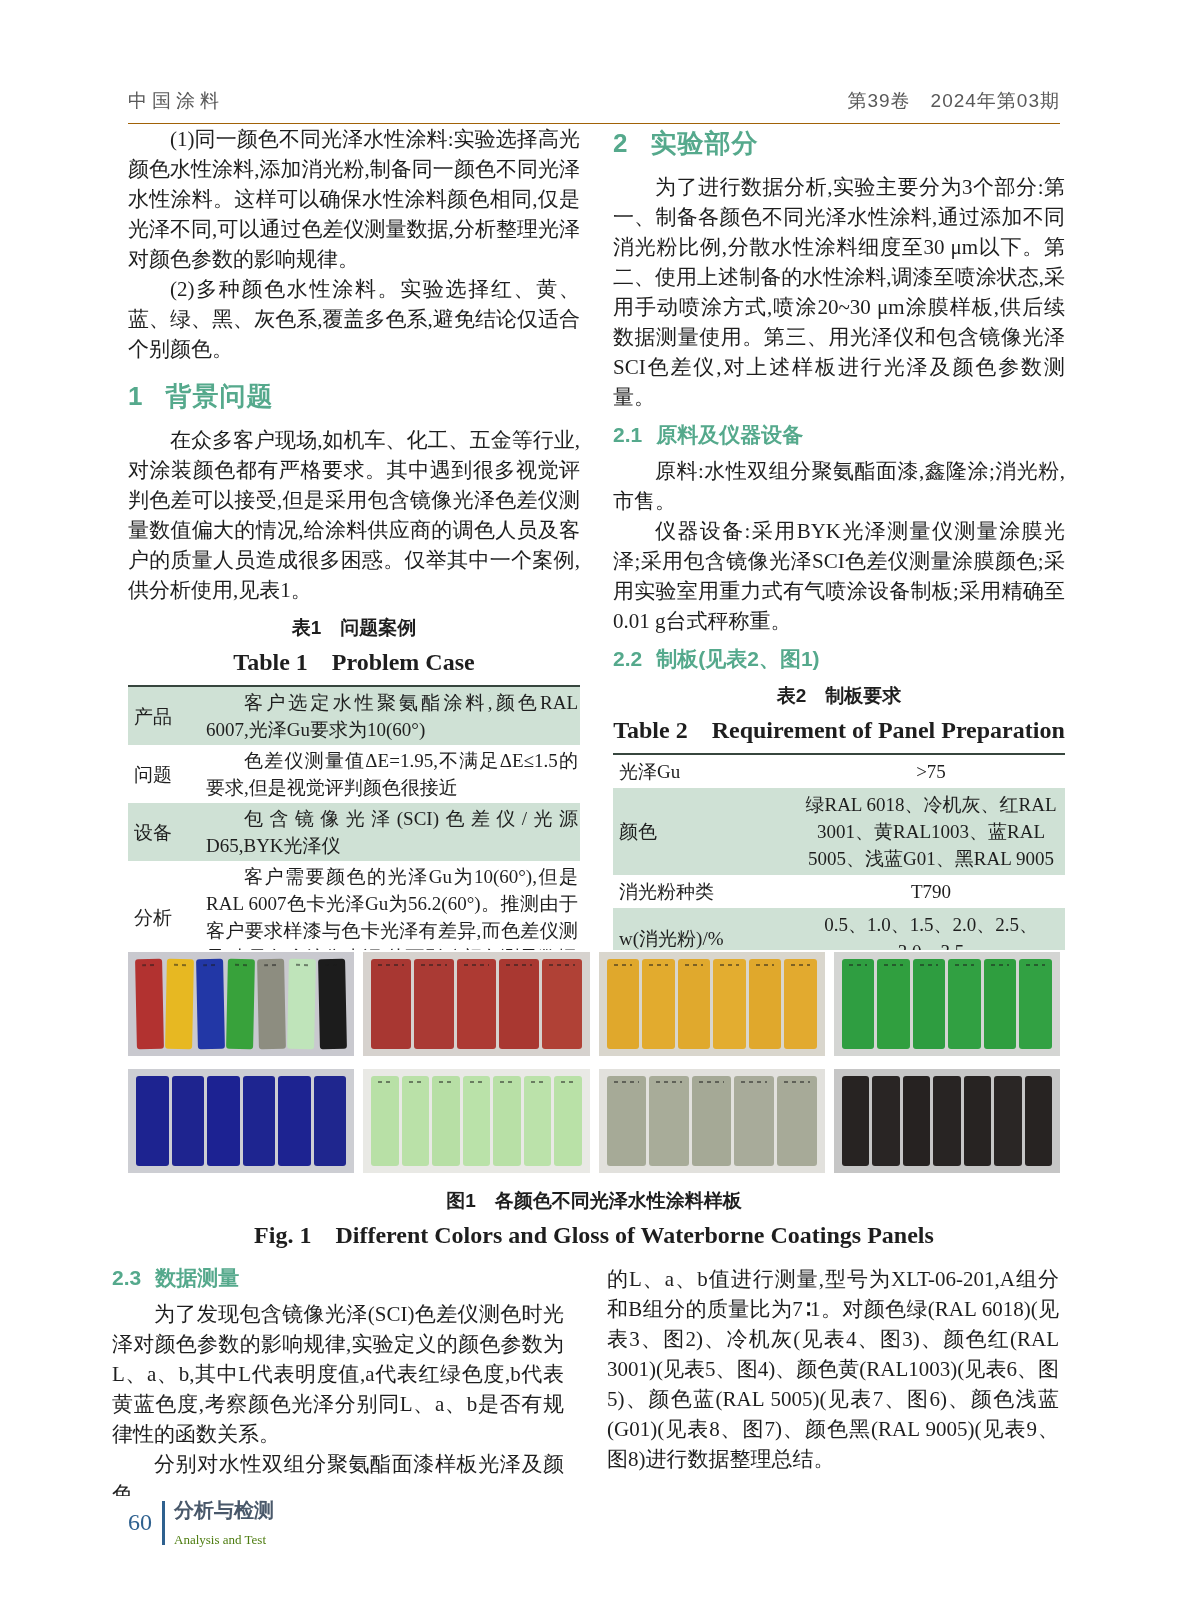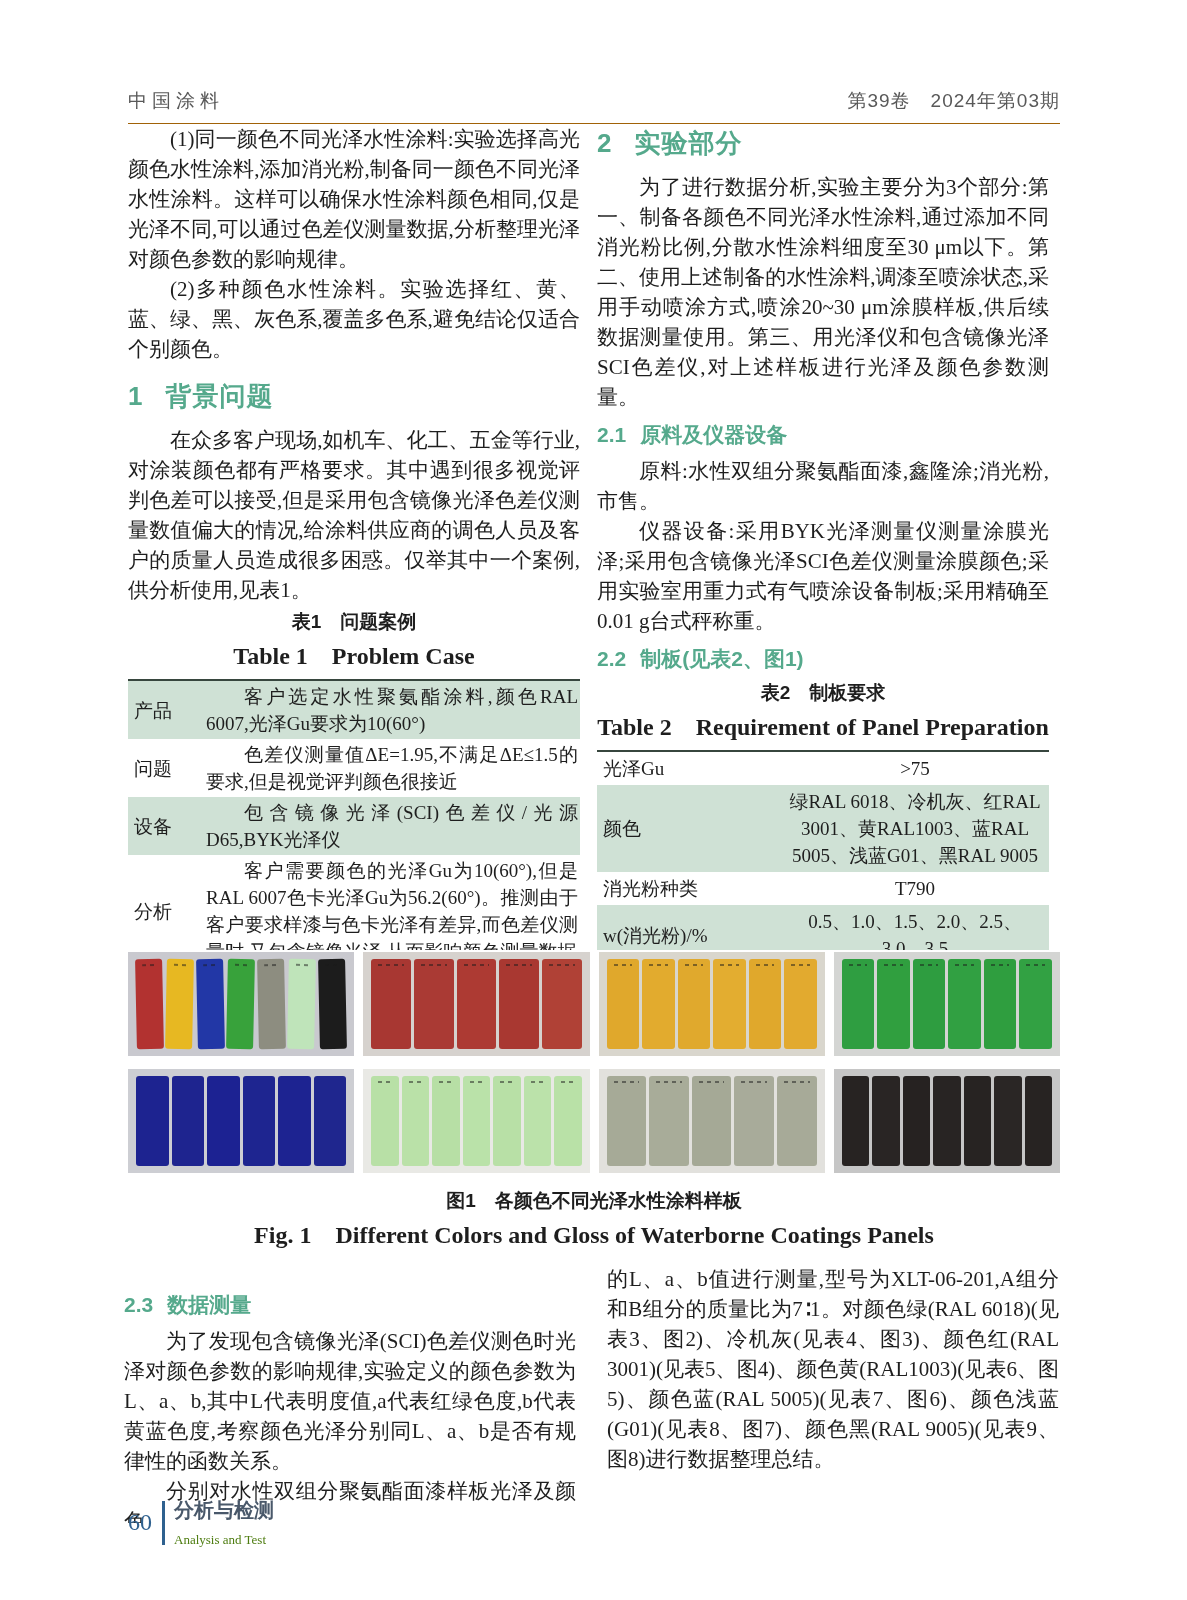--- a/index.html
+++ b/index.html
@@ -10,36 +10,36 @@
   .header{position:absolute;top:88px;left:128px;width:932px;
           display:flex;justify-content:space-between;align-items:flex-end;
           border-bottom:1px solid #a16207;padding-bottom:9px;
           font-family:"Liberation Sans",sans-serif;font-size:19px;color:#595959;}
   .journal-name{letter-spacing:5px;}
   .issue-info{letter-spacing:1px;}
 
   
   .col{position:absolute;width:452px;text-align:justify;}
   .col-left-top{left:128px;top:124px;height:826px;overflow:hidden;}
-  .col-right-top{left:597px;top:124px;height:826px;overflow:hidden;}
-  .col-left-bottom{left:124px;top:1264px;height:232px;overflow:hidden;margin-top:27px;}
+  .col-right-top{left:613px;top:124px;height:826px;overflow:hidden;}
+  .col-left-bottom{left:112px;top:1264px;height:232px;overflow:hidden;}
   .col-right-bottom{left:607px;top:1264px;height:232px;overflow:hidden;}
 
   p.body{font-size:21px;line-height:30px;margin:0;}
   .indent{text-indent:2em;}
 
   h2.sec{font-family:"Liberation Sans",sans-serif;font-weight:bold;font-size:26px;
          margin:15px 0 11px;letter-spacing:1px;}
   h2.sec .sec-num{margin-right:22px;}
   h3.subsec{font-family:"Liberation Sans",sans-serif;font-weight:bold;font-size:21px;
             margin:9px 0 7px;}
   h3.subsec .subsec-num{margin-right:14px;}
 
   
-  .tbl-caption{text-align:center;margin:4px 0 7px;text-indent:0;}
+  .tbl-caption{text-align:center;margin:10px 0 7px;text-indent:0;}
   .cap-zh{font-family:"Liberation Sans",sans-serif;font-weight:bold;font-size:19px;margin-bottom:5px;}
   .cap-en{font-family:"Liberation Serif",serif;font-weight:bold;font-size:24px;}
 
   
   .tbl{border-top:2px solid #37463e;border-bottom:2px solid #37463e;
        font-size:19px;line-height:27px;text-indent:0;}
   .tbl .row{display:grid;}
   .tbl1 .row{grid-template-columns:76px 1fr;}
   .tbl2 .row{grid-template-columns:184px 1fr;}
   .tbl .label{display:flex;align-items:center;padding:2px 0 2px 6px;}

